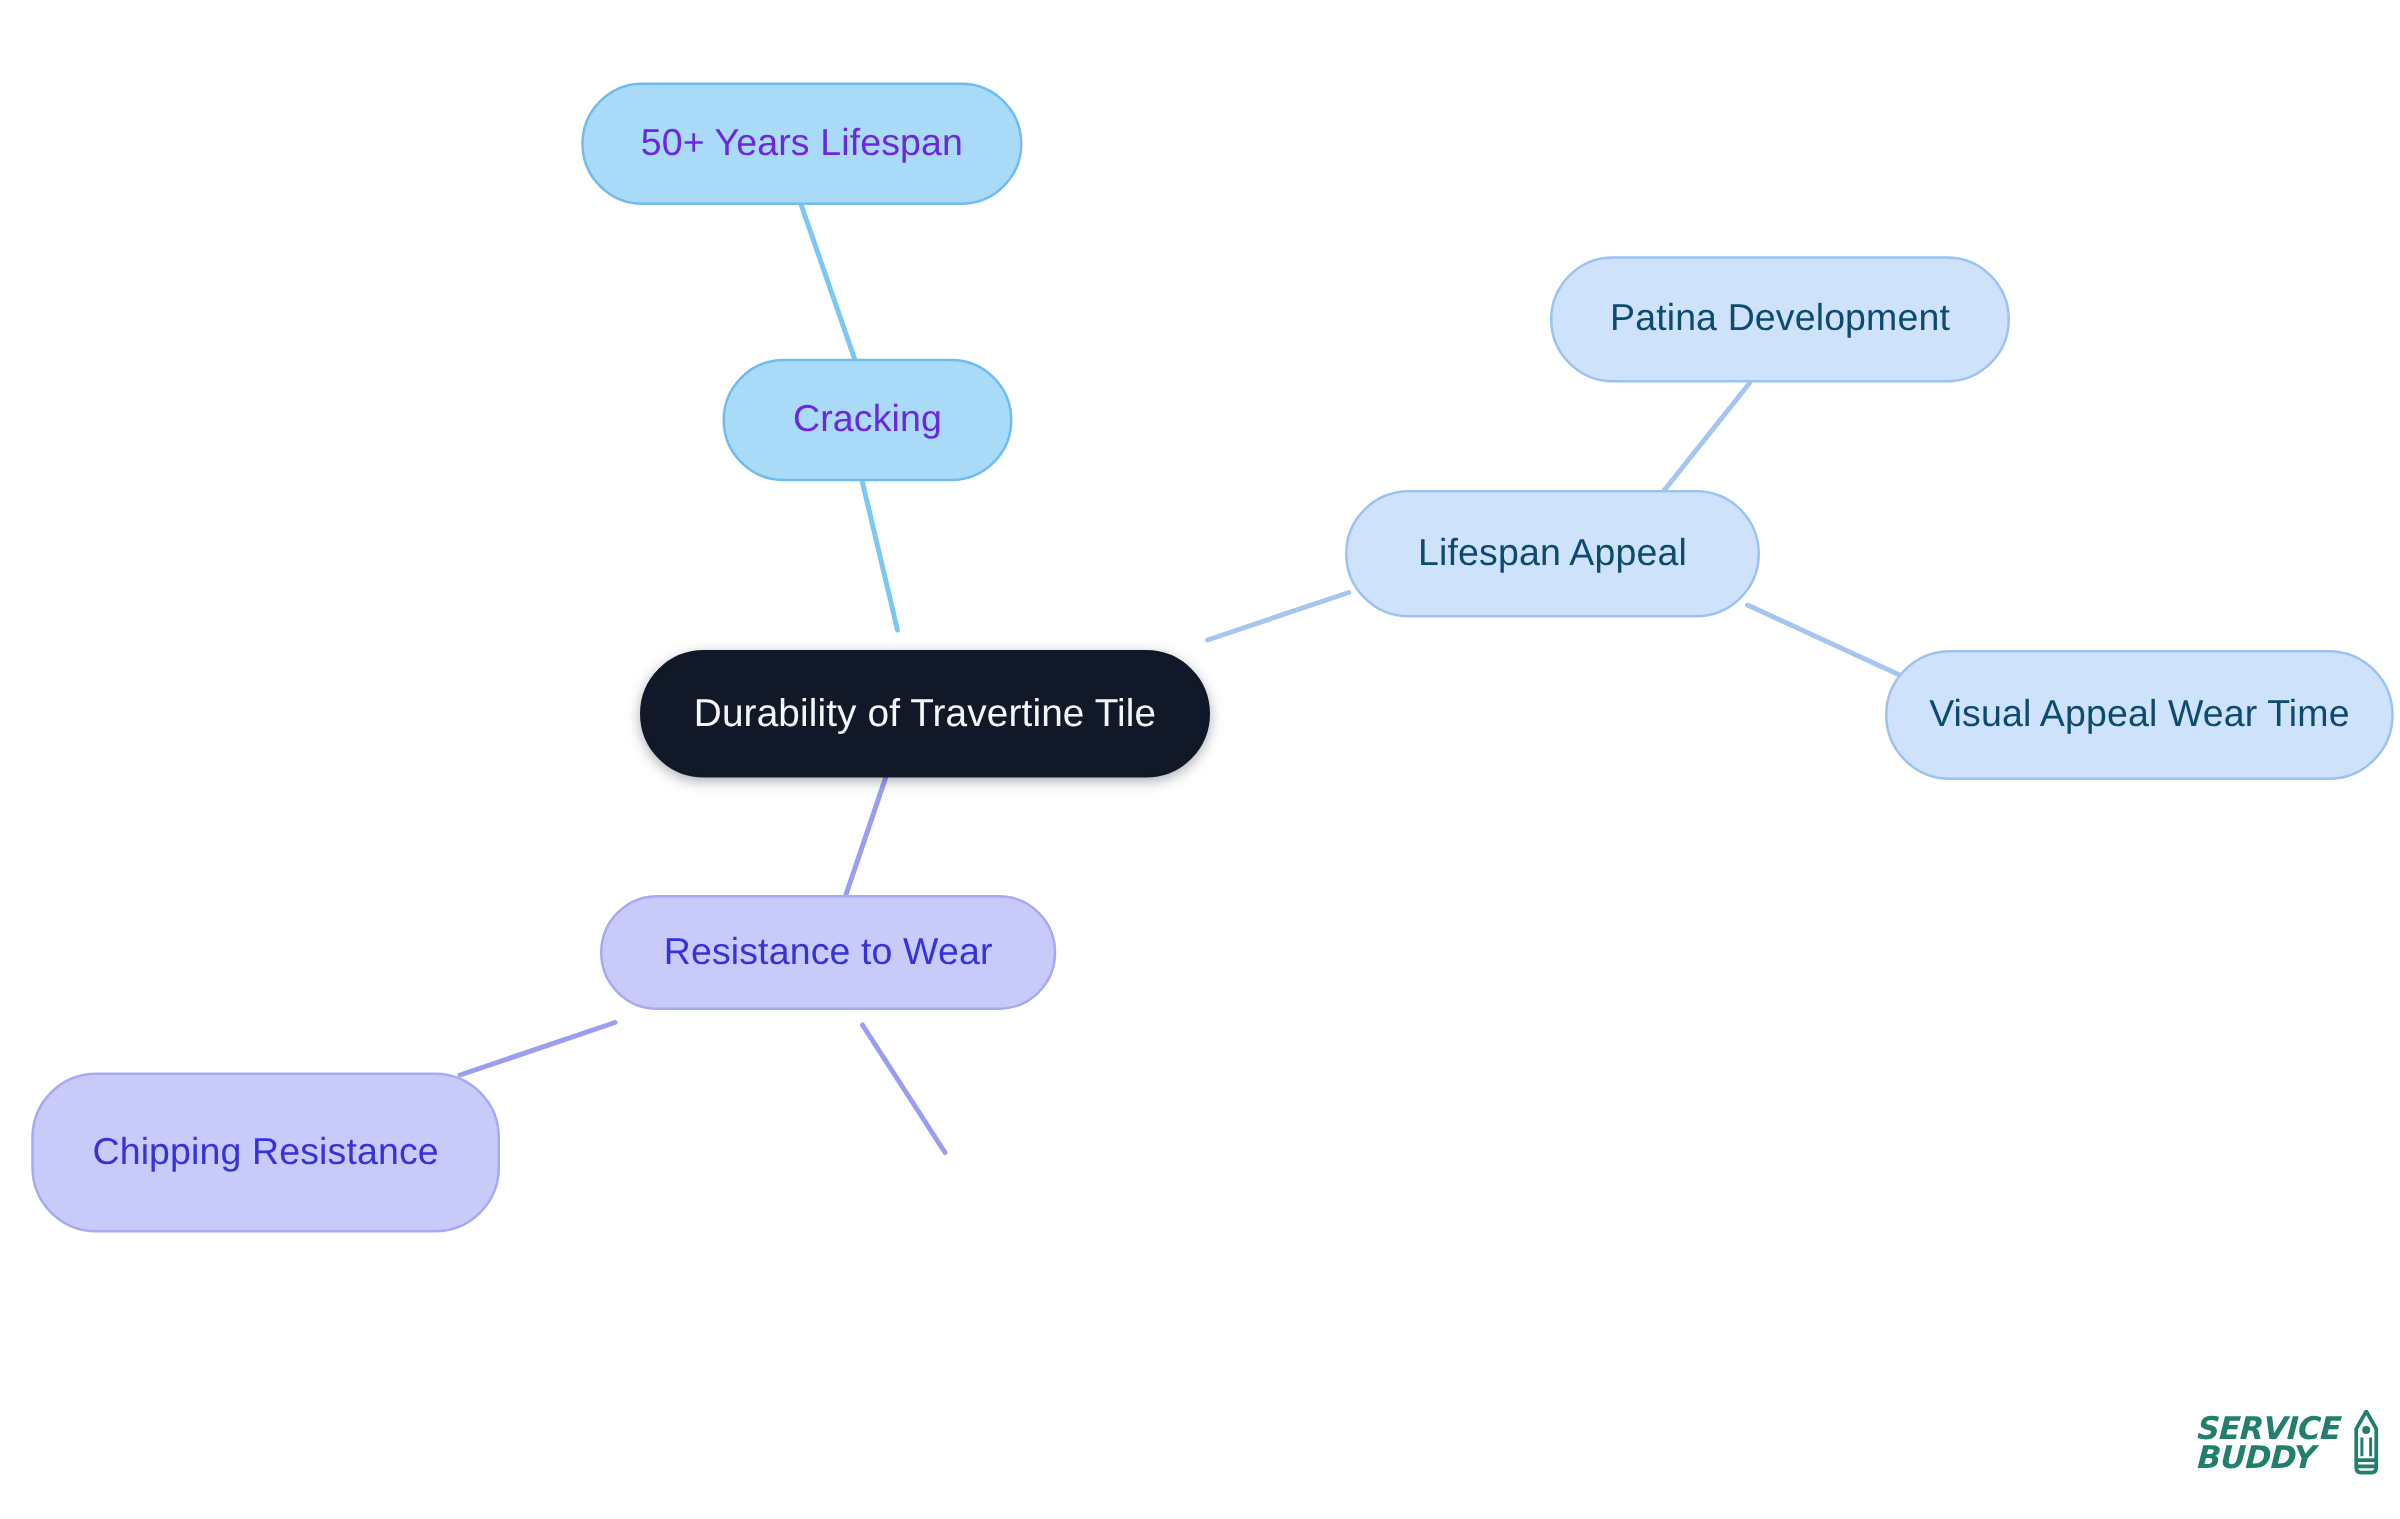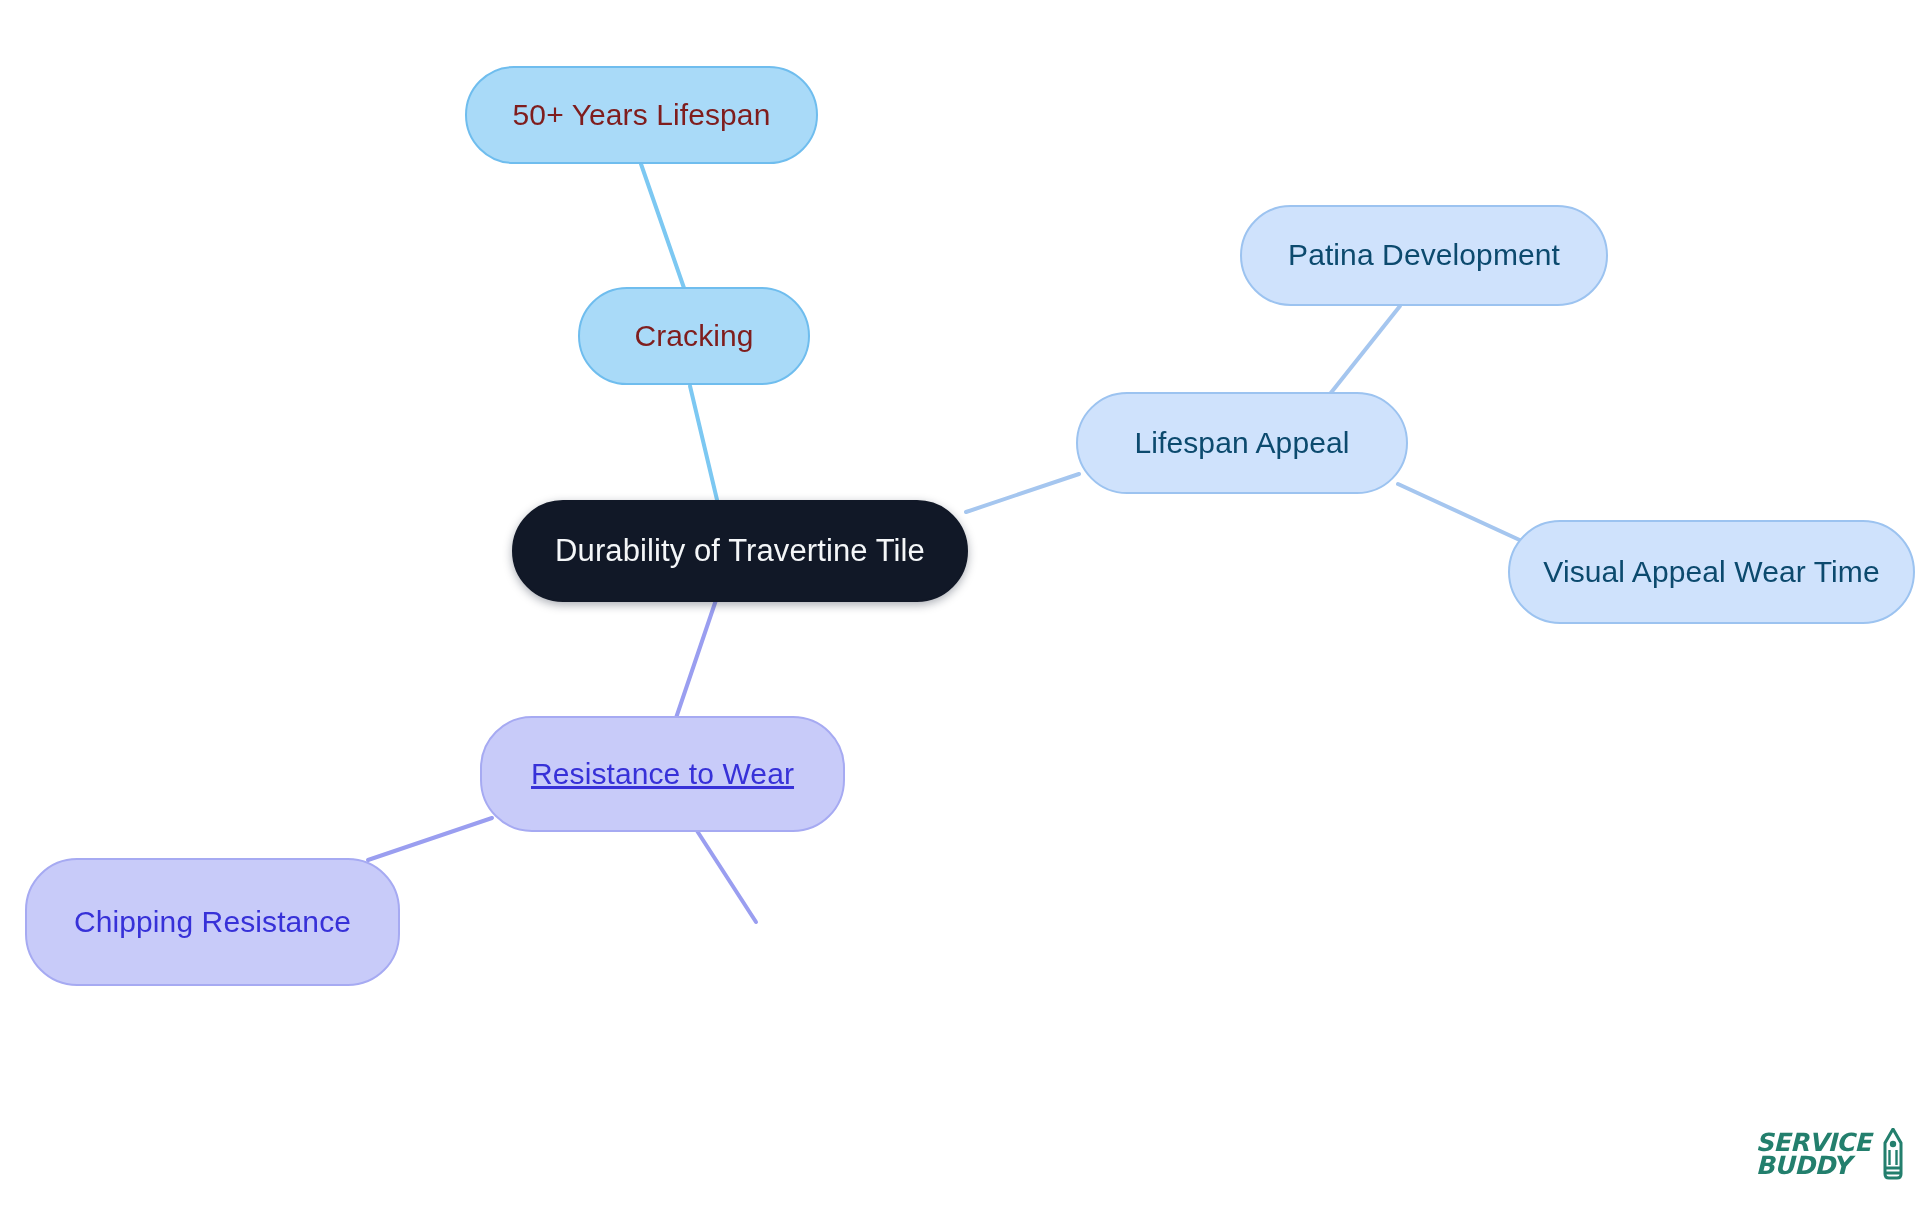--- a/index.html
+++ b/index.html
@@ -46,21 +46,21 @@
     background: #111827;
     border-color: #111827;
     color: #f4f6f8;
     font-size: 31px;
     border-radius: 56px;
     box-shadow: 0 3px 10px rgba(15,23,42,0.35);
   }
   .node.lvl-blue {
     background: #a9daf8;
     border-color: #6fbdee;
-    color: #7f1d1d;
+    color: #6d28d9;
     font-size: 30px;
   }
   .node.lvl-cornflower {
     background: #cfe2fc;
     border-color: #9cc3f0;
     color: #0c4a6e;
     font-size: 30px;
   }
   .node.lvl-lavender {
     background: #c8cbf9;
@@ -106,21 +106,21 @@
 
     <line x1="1398" y1="484" x2="1524" y2="542" stroke="#a5c6ef" stroke-width="4" stroke-linecap="round"></line>
 
     <line x1="716" y1="600" x2="676" y2="718" stroke="#9a9ef0" stroke-width="4" stroke-linecap="round"></line>
 
     <line x1="492" y1="818" x2="368" y2="860" stroke="#9a9ef0" stroke-width="4" stroke-linecap="round"></line>
 
     <line x1="690" y1="820" x2="756" y2="922" stroke="#9a9ef0" stroke-width="4" stroke-linecap="round"></line>
   </svg>
 
-  <div class="node root" style="left:512px; top:500px; width:456px; height:102px;">
+  <div class="node root" style="left:512px; top:520px; width:456px; height:102px;">
     <span>Durability of Travertine Tile</span>
   </div>
 
   <div class="node lvl-blue" style="left:578px; top:287px; width:232px; height:98px;">
     <span>Cracking</span>
   </div>
 
   <div class="node lvl-blue" style="left:465px; top:66px; width:353px; height:98px;">
     <span>50+ Years Lifespan</span>
   </div>
@@ -130,21 +130,21 @@
   </div>
 
   <div class="node lvl-cornflower" style="left:1240px; top:205px; width:368px; height:101px;">
     <span>Patina Development</span>
   </div>
 
   <div class="node lvl-cornflower" style="left:1508px; top:520px; width:407px; height:104px;">
     <span>Visual Appeal Wear Time</span>
   </div>
 
-  <div class="node lvl-lavender" style="left:480px; top:716px; width:365px; height:116px;text-decoration:underline;">
+  <div class="node lvl-lavender" style="left:480px; top:716px; width:365px; height:92px;">
     <span>Resistance to Wear</span>
   </div>
 
   <div class="node lvl-lavender" style="left:25px; top:858px; width:375px; height:128px;">
     <span>Chipping Resistance</span>
   </div>
 
 
   <div id="logo" style="left:1758px; top:1128px;">
     <div class="wordmark">

